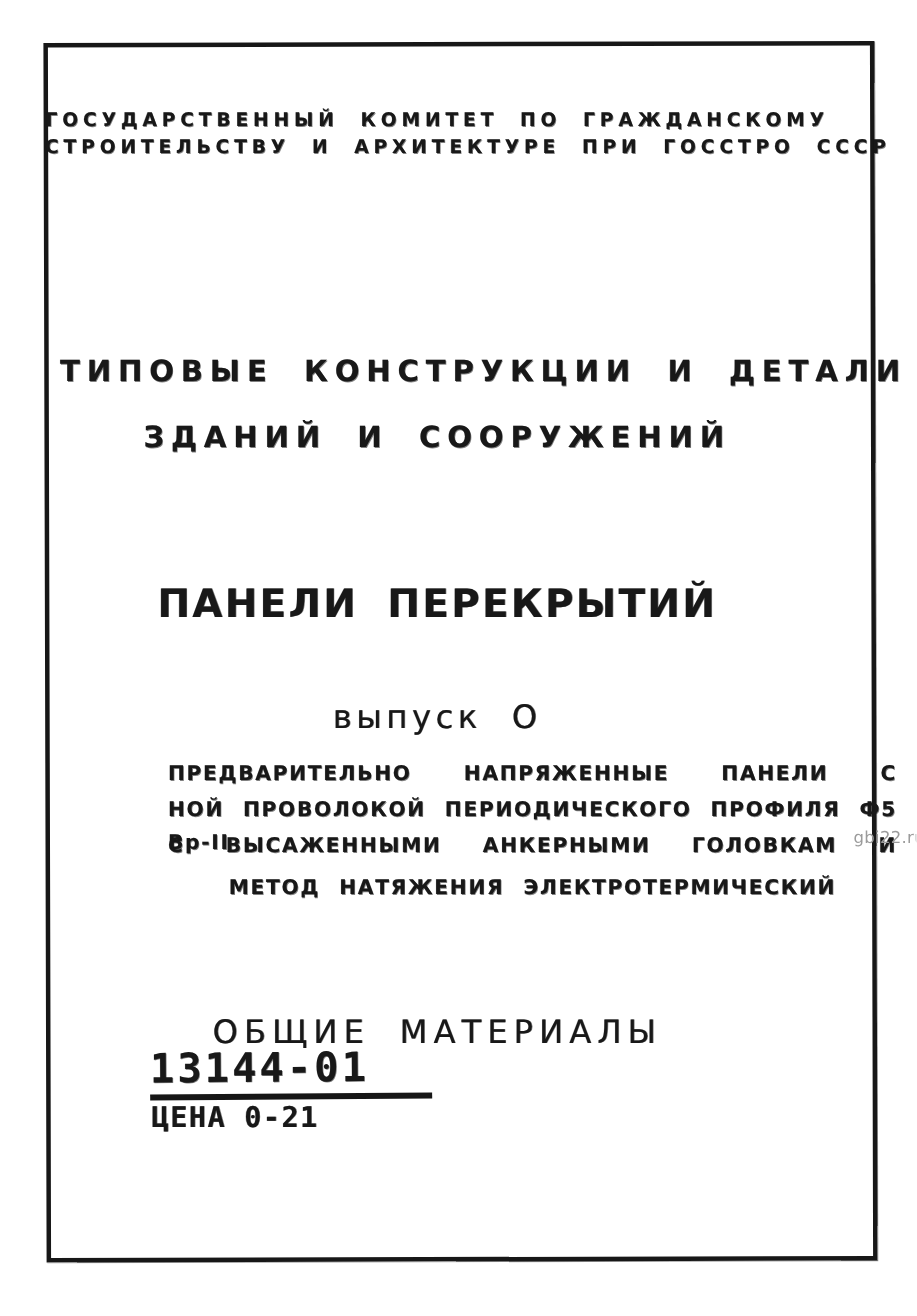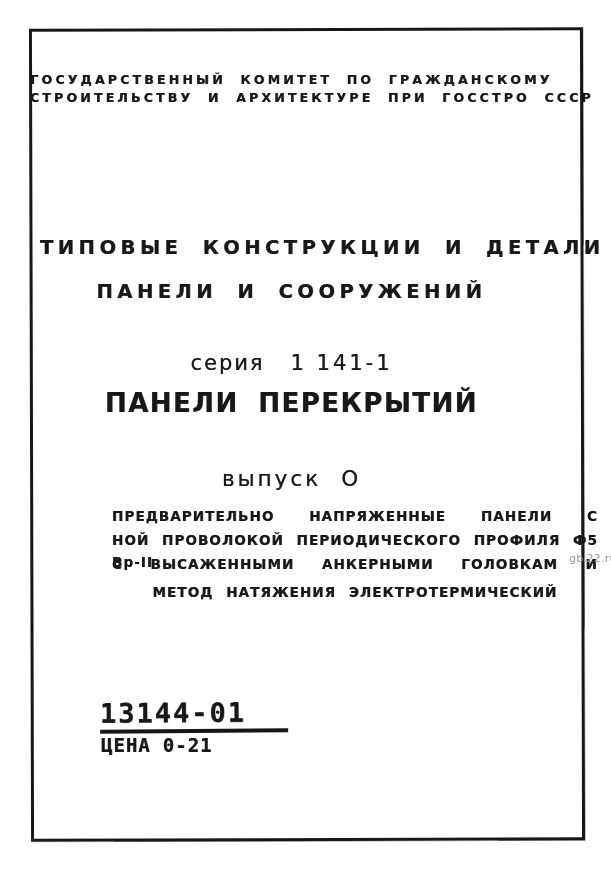--- a/index.html
+++ b/index.html
@@ -134,39 +134,37 @@
 <body>
 
 <div class="page">
 
   <div class="abs frame"></div>
 
   <div id="hdr1" class="abs band hdr ink">ГОСУДАРСТВЕННЫЙ КОМИТЕТ ПО ГРАЖДАНСКОМУ</div>
   <div id="hdr2" class="abs band hdr ink">СТРОИТЕЛЬСТВУ И АРХИТЕКТУРЕ ПРИ ГОССТРО СССР</div>
 
   <div id="title1" class="abs band title-l ink">ТИПОВЫЕ КОНСТРУКЦИИ И ДЕТАЛИ</div>
-  <div id="title2" class="abs band title-l ink">ПАНЕЛИ И СООРУЖЕНИЙ</div>
+  <div id="title2" class="abs band title-l ink">ЗДАНИЙ И СООРУЖЕНИЙ</div>
 
-  <div id="series" class="abs band ink">
-    <span>серия</span><span class="num">1 141-1</span>
-  </div>
 
   <div id="subj1" class="abs band subj ink">ПАНЕЛИ ПЕРЕКРЫТИЙ</div>
 
   <div id="issue" class="abs band ink">
     <span>выпуск</span><span class="num">О</span>
   </div>
 
   <div class="abs para ink">
     <div class="pline">ПРЕДВАРИТЕЛЬНО НАПРЯЖЕННЫЕ ПАНЕЛИ С</div>
     <div class="pline">НОЙ ПРОВОЛОКОЙ ПЕРИОДИЧЕСКОГО ПРОФИЛЯ Ф5 Вр-II</div>
     <div class="pline">С ВЫСАЖЕННЫМИ АНКЕРНЫМИ ГОЛОВКАМ И</div>
     <div class="pline center">МЕТОД НАТЯЖЕНИЯ ЭЛЕКТРОТЕРМИЧЕСКИЙ</div>
   </div>
 
+  <div id="materials" class="abs band ink">ОБЩИЕ МАТЕРИАЛЫ</div>
 
   <div id="codeblock" class="abs mono ink">
     <span>13144-01</span>
   </div>
 
   <div id="price" class="abs mono ink">
     <span>ЦЕНА</span><span class="val">0-21</span>
   </div>
 
   <div id="watermark" class="abs">gbi22.ru</div>

